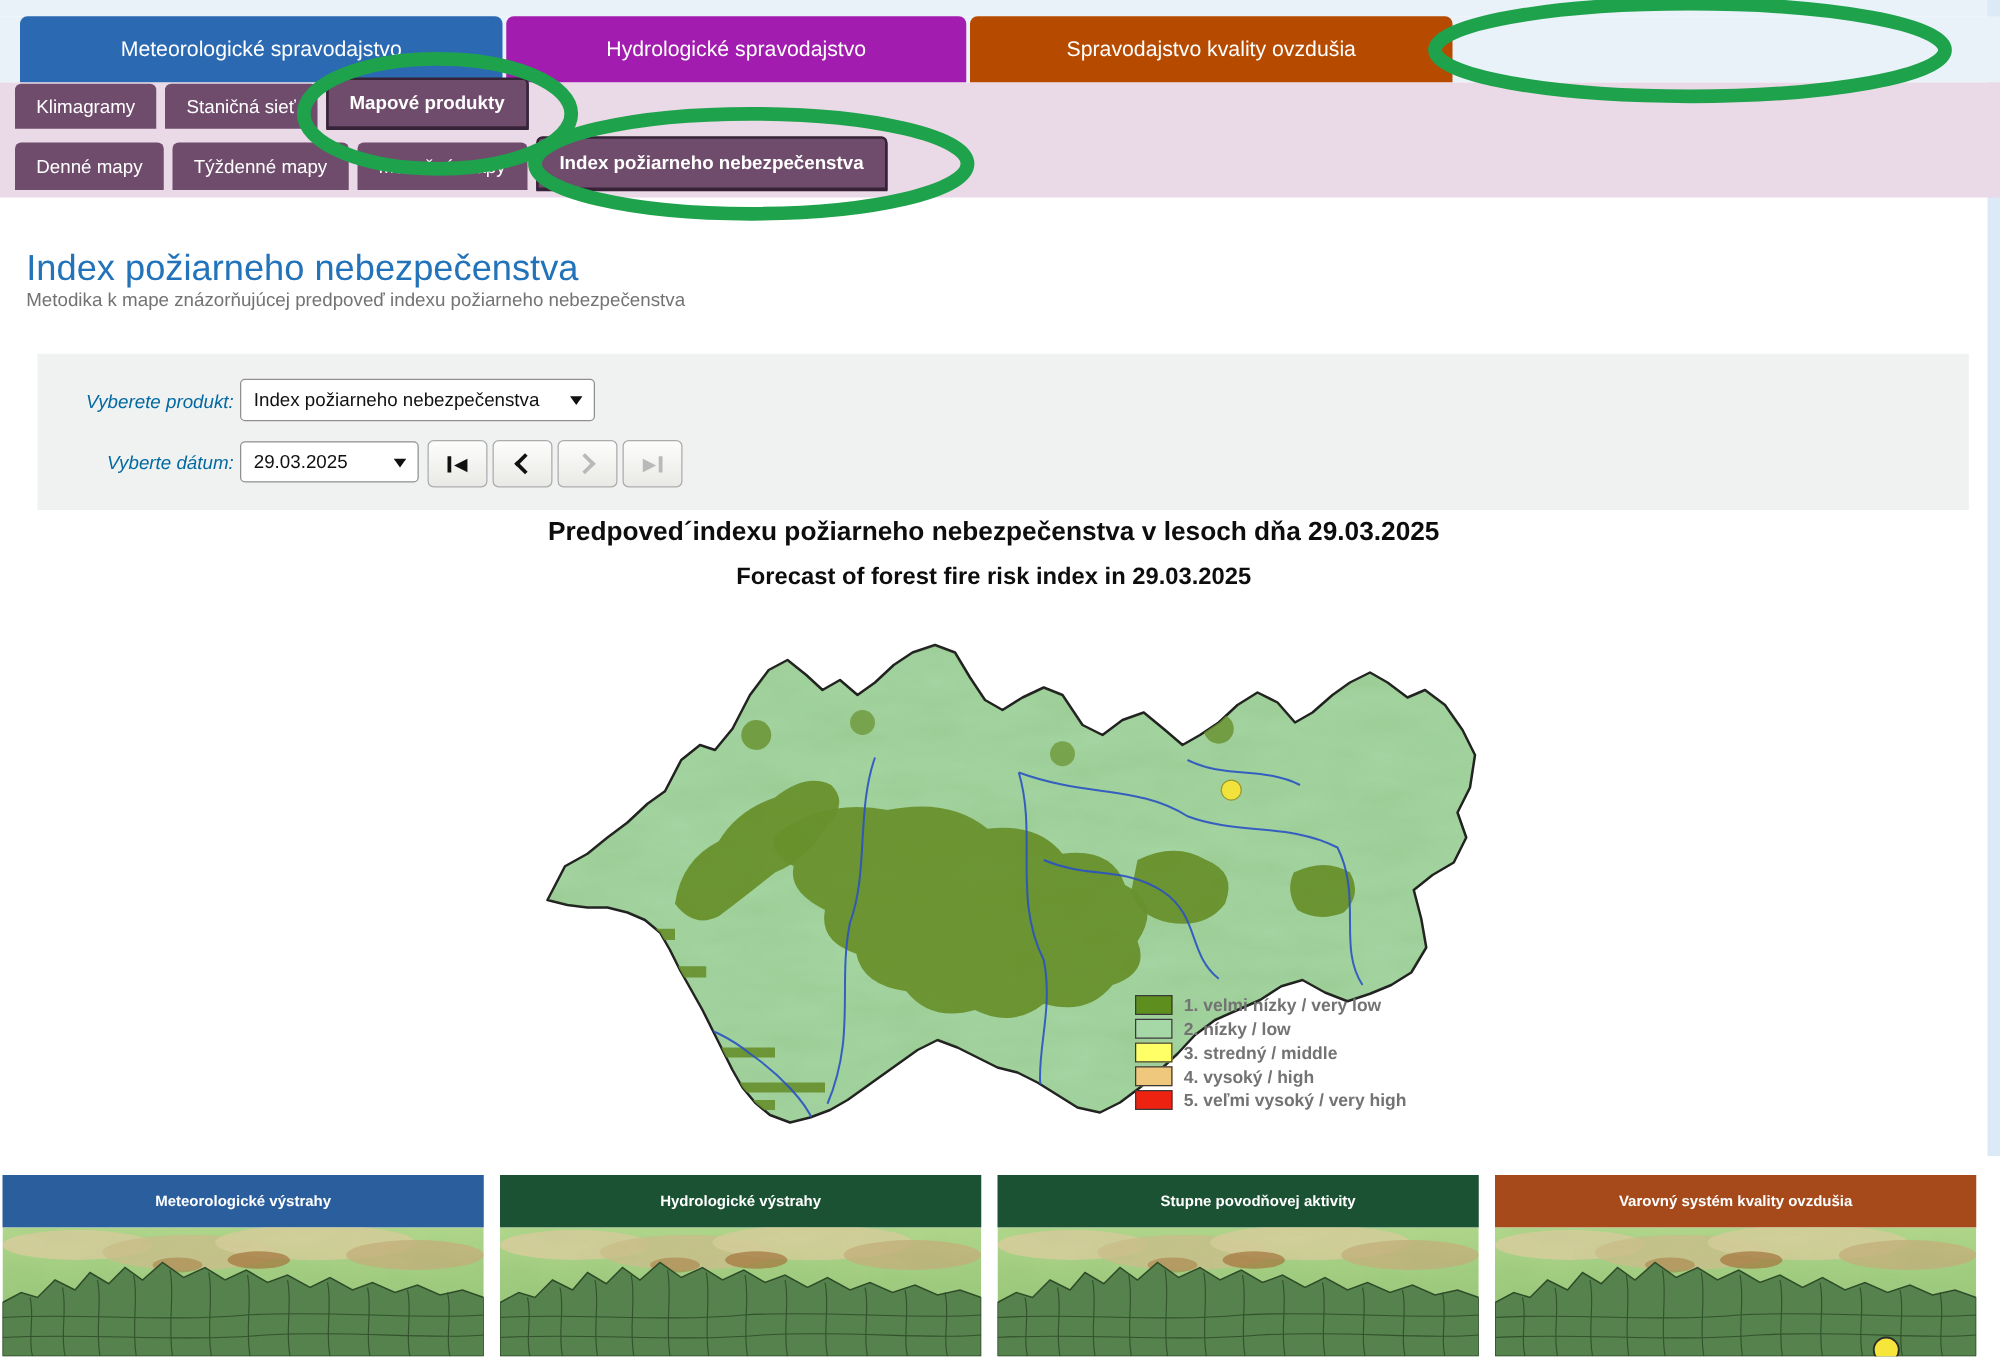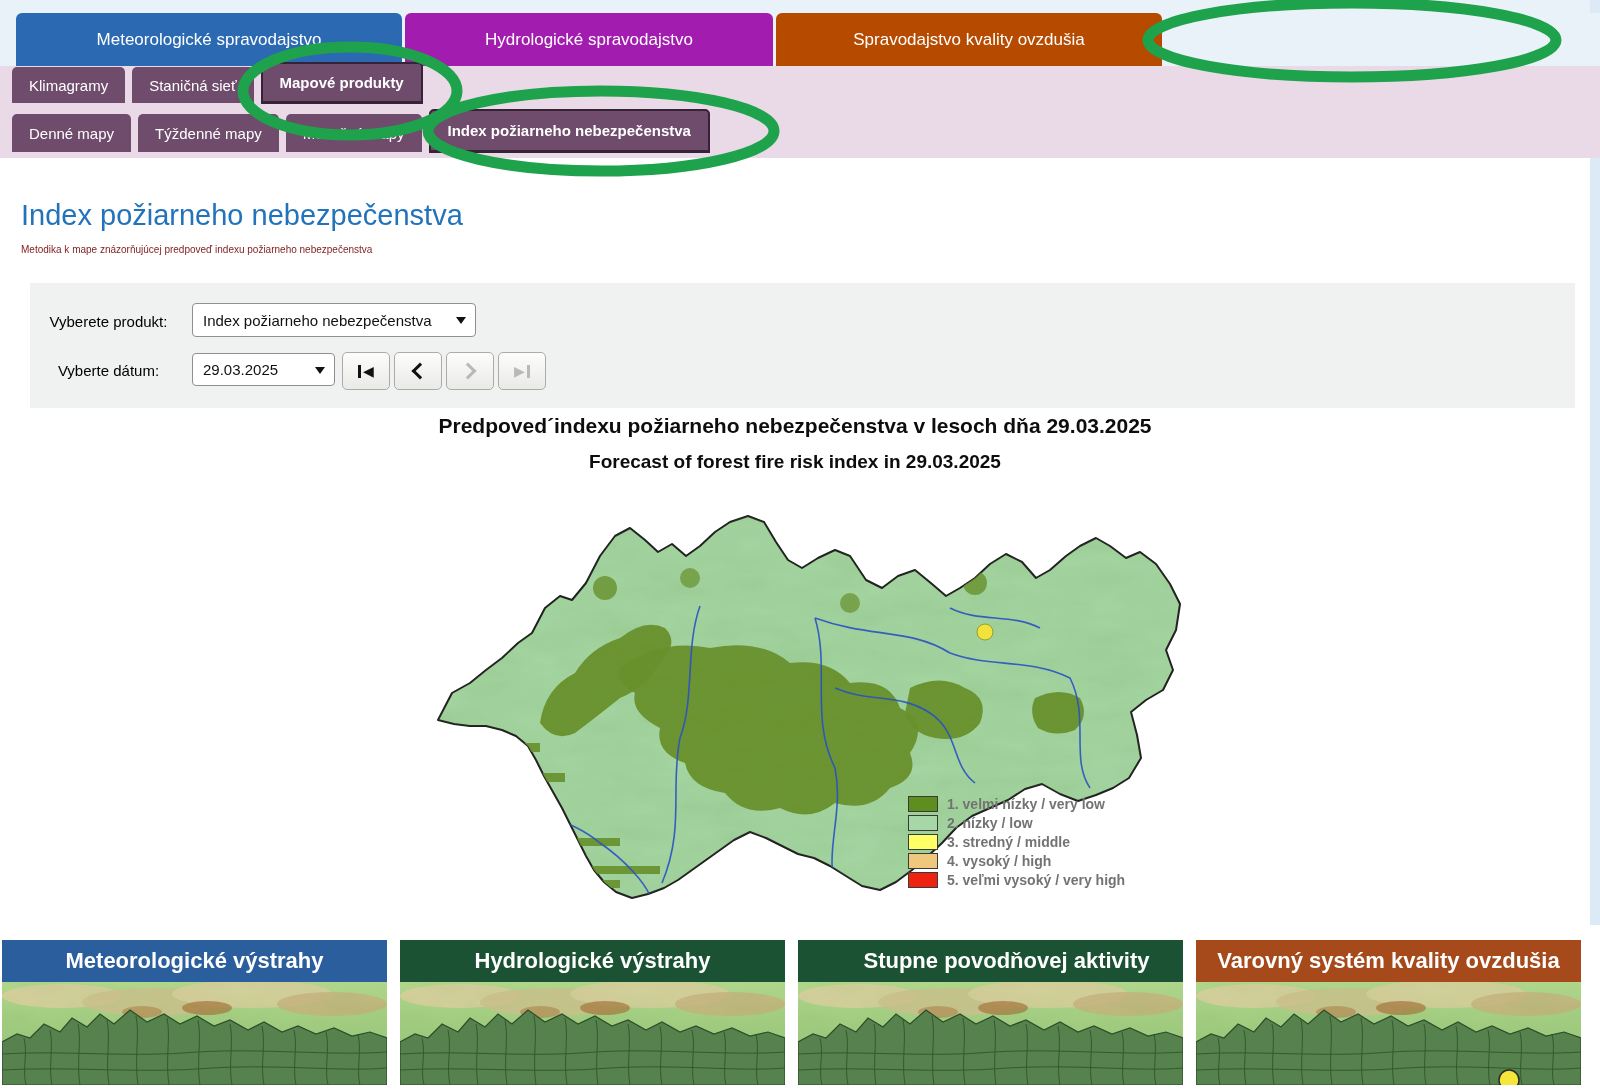--- a/index.html
+++ b/index.html
@@ -20,24 +20,24 @@
   .subnav{position:absolute;top:66px;left:0;width:1600px;height:92px;}
   .subrow{position:absolute;left:12px;display:flex;gap:7px;}
   .row2{top:1px;height:36px;}
   .row3{top:48px;height:38px;}
   .stab{background:#6f4c6c;color:#fff;font-size:15px;padding:0 17px;border-radius:5px 5px 0 0;
         display:flex;align-items:center;cursor:pointer;white-space:nowrap;}
   .stab.active{font-weight:bold;border:2px solid #372338;margin-top:-5px;box-shadow:0 1px 0 #372338;}
 
   
   .h1-title{position:absolute;left:21px;top:180px;font-size:29px;color:#2273b9;font-weight:400;}
-  .method-link{position:absolute;left:21px;top:244px;font-size:10px;color:#7f1d1d;cursor:pointer;}
+  .method-link{position:absolute;left:21px;top:232px;font-size:15px;color:#737373;cursor:pointer;}
 
   .form-panel{position:absolute;left:30px;top:283px;width:1545px;height:125px;background:#f0f2f1;}
-  .fp-label{position:absolute;left:0;width:157px;text-align:center;font-size:15px;color:#000000;}
+  .fp-label{position:absolute;left:0;width:157px;text-align:right;font-size:15px;color:#0369a1;font-style:italic;}
   .lab1{top:30px;} .lab2{top:79px;}
   .sel{position:absolute;background:#fff;border:1px solid #8f8f8f;border-radius:4px;
        font-size:15px;color:#111;display:flex;align-items:center;padding:0 26px 0 10px;
        box-sizing:border-box;cursor:pointer;}
   .sel1{left:162px;top:20px;width:284px;height:34px;}
   .sel2{left:162px;top:70px;width:143px;height:33px;}
   .sel .chev{position:absolute;right:9px;top:50%;margin-top:-3px;width:0;height:0;
        border-left:5px solid transparent;border-right:5px solid transparent;border-top:7px solid #111;}
   .navbtn{position:absolute;top:69px;width:46px;height:36px;border:1px solid #ababab;border-radius:5px;
        background:linear-gradient(#fdfdfc,#e9e9e6);display:flex;align-items:center;justify-content:center;
@@ -60,21 +60,21 @@
   .legend{position:absolute;left:908px;top:794px;}
   .lg-row{display:flex;align-items:center;height:19px;}
   .lg-sw{width:30px;height:16px;border:1px solid #3a3a3a;margin-right:9px;box-sizing:border-box;}
   .lg-label{font-size:14px;font-weight:bold;color:#737373;white-space:nowrap;}
 
   
   .footer{position:absolute;left:0;top:925px;width:1600px;height:160px;background:#ffffff;}
   .card{position:absolute;top:15px;width:385px;cursor:pointer;}
   .c0{left:2px}.c1{left:400px}.c2{left:798px}.c3{left:1196px}
   .card-header{height:42px;display:flex;align-items:center;justify-content:center;
-       color:#fff;font-size:22px;font-weight:bold;}
+       color:#fff;font-size:12px;font-weight:bold;}
   .card-img{display:block;width:385px;height:103px;}
 
   .annot{position:absolute;left:0;top:0;width:1600px;height:1091px;pointer-events:none;z-index:60;}
 </style>
 </head>
 <body>
 
 <div class="page">
   <div class="top-strip"></div>
   <div class="right-strip"></div>

